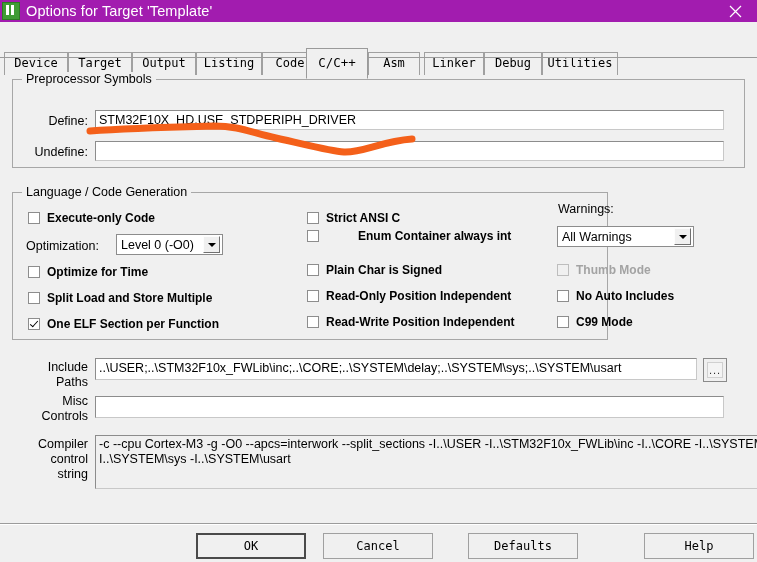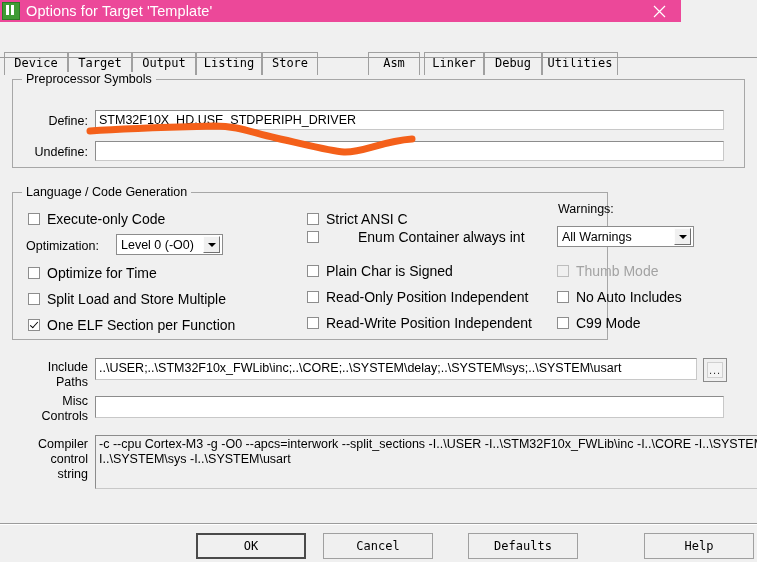--- a/index.html
+++ b/index.html
@@ -14,22 +14,22 @@
     font-family: "Liberation Sans", sans-serif;
     font-size: 12px;
     color: #000;
     -webkit-font-smoothing: none;
   }
 
   
   #titlebar {
     position: absolute;
     left: 0; top: 0;
-    width: 681px; height: 22px;
-    background: #ec4899;
+    width: 757px; height: 22px;
+    background: #a21caf;
     color: #ffffff;
     display: flex;
     align-items: center;
   }
   #app-icon {
     width: 16px; height: 16px;
     margin-left: 2px; margin-right: 6px;
     background: #3f9c35;
     border: 1px solid #2d7a25;
     position: relative;
@@ -149,21 +149,22 @@
     word-break: break-all;
     line-height: 15px;
   }
 
   
   .cb {
     position: absolute;
     display: flex;
     align-items: center;
     white-space: nowrap;
-    font-size: 14px;
+    font-size: 12px;
+    font-weight: bold;
   }
   .cb .box {
     width: 12px; height: 12px;
     border: 1px solid #8d8d8d;
     background: #ffffff;
     box-sizing: border-box;
     margin-right: 7px;
     position: relative;
     flex: 0 0 auto;
   }
@@ -286,21 +287,22 @@
       <path d="M1 1 L12 12 M12 1 L1 12" stroke="#ffffff" stroke-width="1.2" fill="none"></path>
     </svg>
   </div>
 </div>
 
 <div id="tabstrip">
   <div class="tab" style="left:4px;   width:64px;">Device</div>
   <div class="tab" style="left:68px;  width:64px;">Target</div>
   <div class="tab" style="left:132px; width:64px;">Output</div>
   <div class="tab" style="left:196px; width:66px;">Listing</div>
-  <div class="tab" style="left:262px; width:56px;">Store</div>
+  <div class="tab" style="left:262px; width:56px;">Code</div>
+  <div class="tab selected" style="left:306px; width:62px;">C/C++</div>
   <div class="tab" style="left:368px; width:52px;">Asm</div>
   <div class="tab" style="left:424px; width:60px;">Linker</div>
   <div class="tab" style="left:484px; width:58px;">Debug</div>
   <div class="tab" style="left:542px; width:76px;">Utilities</div>
 </div>
 <div id="tabline"></div>
 
 <div class="groupbox" style="left:12px; top:79px; width:733px; height:89px;">
   <div class="group-title">Preprocessor Symbols</div>
 </div>

